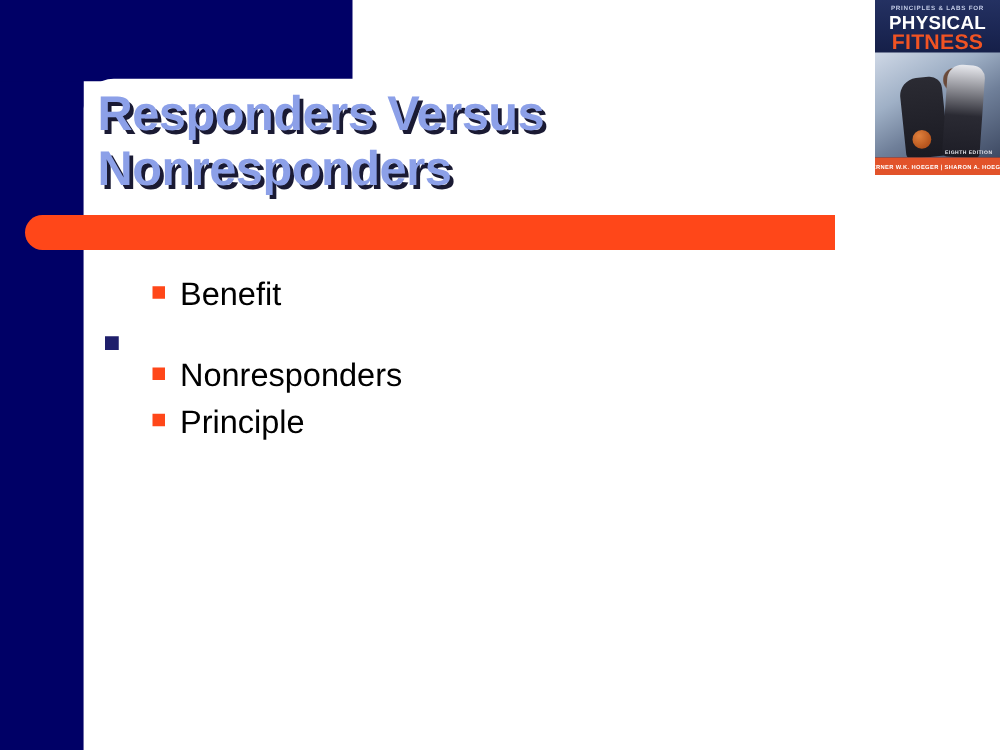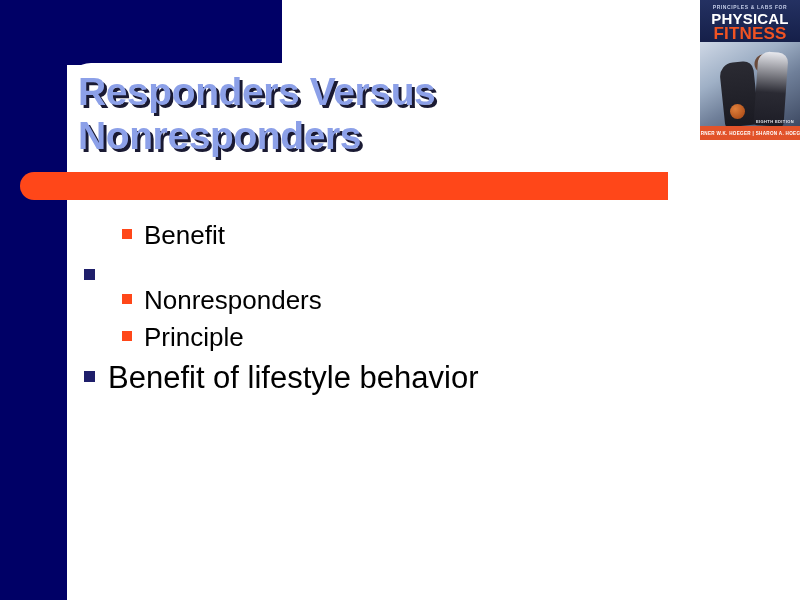--- a/index.html
+++ b/index.html
@@ -269,24 +269,20 @@
     <div class="bullet-row level-2">
       <span class="marker" style="background: rgb(255, 71, 25);"></span>
       <span class="bullet-text">Nonresponders</span>
     </div>
 
     <div class="bullet-row level-2">
       <span class="marker" style="background: rgb(255, 71, 25);"></span>
       <span class="bullet-text">Principle</span>
     </div>
 
-    <div class="bullet-row level-1">
-      <span class="marker" style="background: rgb(31, 31, 107);"></span>
-      <span class="bullet-text">Benefit of lifestyle behavior</span>
-    </div>
 
   </div>
 
   <div class="book-cover">
     <div class="cover-top">
       <div class="cover-kicker">Principles &amp; Labs for</div>
       <div class="cover-physical">PHYSICAL</div>
       <div class="cover-fitness">FITNESS</div>
     </div>
     <div class="cover-photo">

